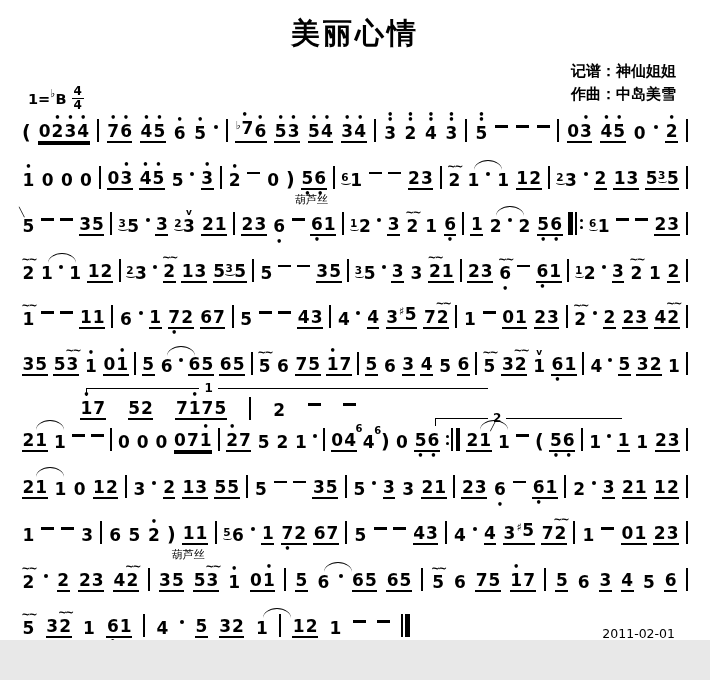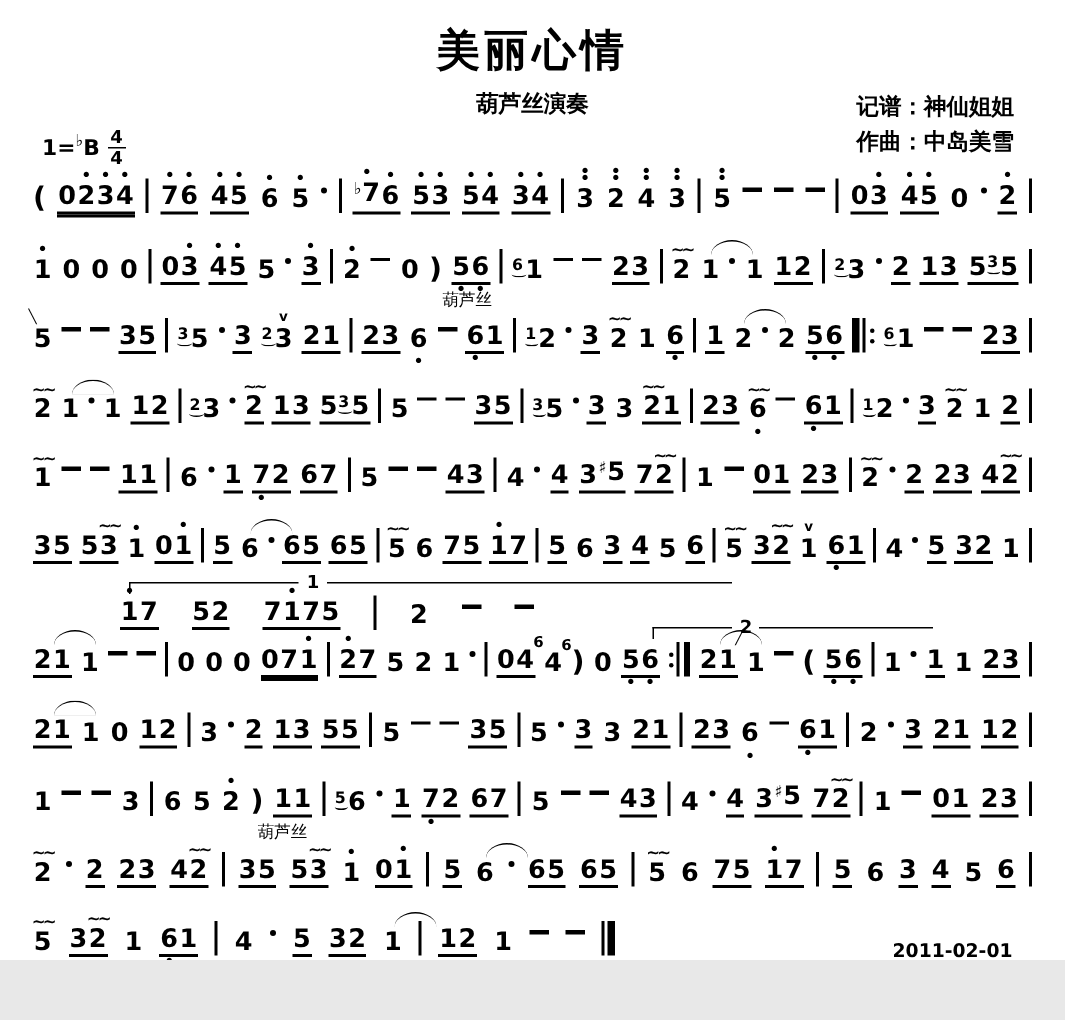--- a/index.html
+++ b/index.html
@@ -50,28 +50,27 @@
   .rdots i{width:3px;height:3px;border-radius:50%;background:#000;}
   .endbar{display:inline-flex;gap:2.5px;align-items:center;align-self:center;}
   .dash{width:13px;height:2.5px;background:#000;align-self:center;margin-bottom:8px;}
   .adot{width:4px;height:4px;border-radius:50%;background:#000;align-self:center;margin-bottom:7px;}
   .paren{font-size:19px;font-weight:bold;line-height:22px;}
   
   .volta{position:absolute;bottom:calc(100% + 1px);height:7px;border-top:1.8px solid #000;border-left:1.8px solid #000;}
   .vlabel{position:absolute;top:-8px;left:28%;background:#fff;padding:0 5px;font-size:12px;
           font-weight:bold;line-height:14px;}
   .sublabel{position:absolute;top:100%;margin-top:2px;font-size:11px;font-weight:normal;white-space:nowrap;}
-  .date{position:absolute;right:35px;top:626px;font-size:12.5px;font-weight:bold;}
+  .date{position:absolute;right:35px;top:626px;font-size:12.5px;}
 </style>
 </head>
 <body>
 
 <div class="sheet">
   <h1 class="title">美丽心情</h1>
-  <div class="subtitle">葫芦丝演奏</div>
   <div class="credits">
     <div>记谱：神仙姐姐</div>
     <div>作曲：中岛美雪</div>
   </div>
   <div class="keysig">
     <span>1=</span>
       <span class="flat">♭</span>
       <span>B</span>
     <span class="frac">
       <span class="ftop">4</span>

